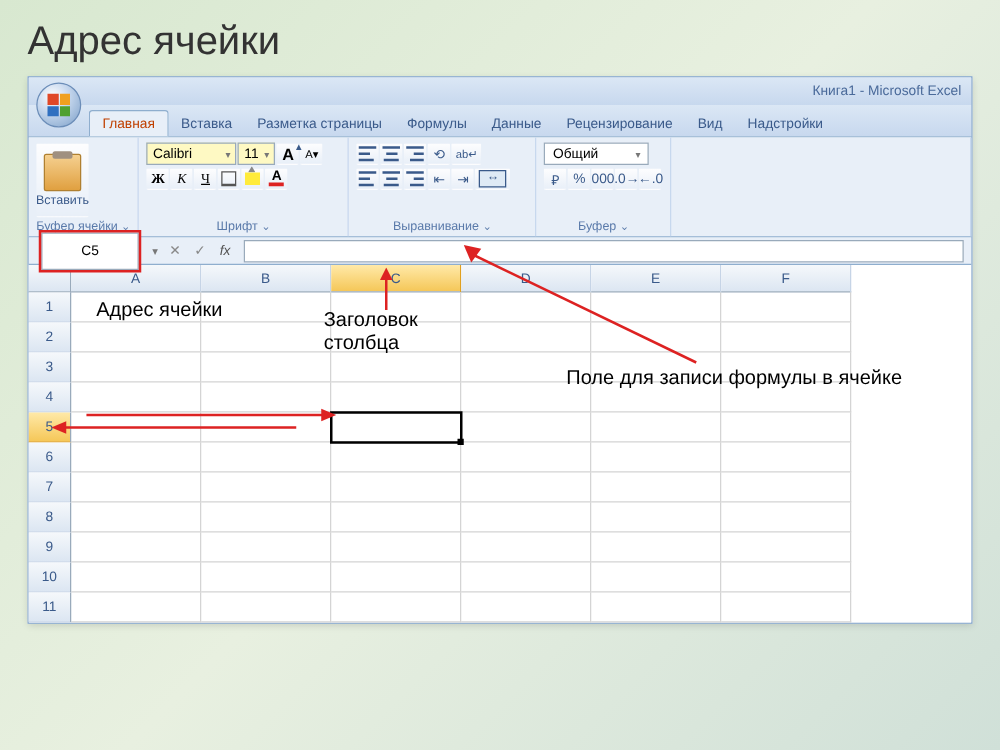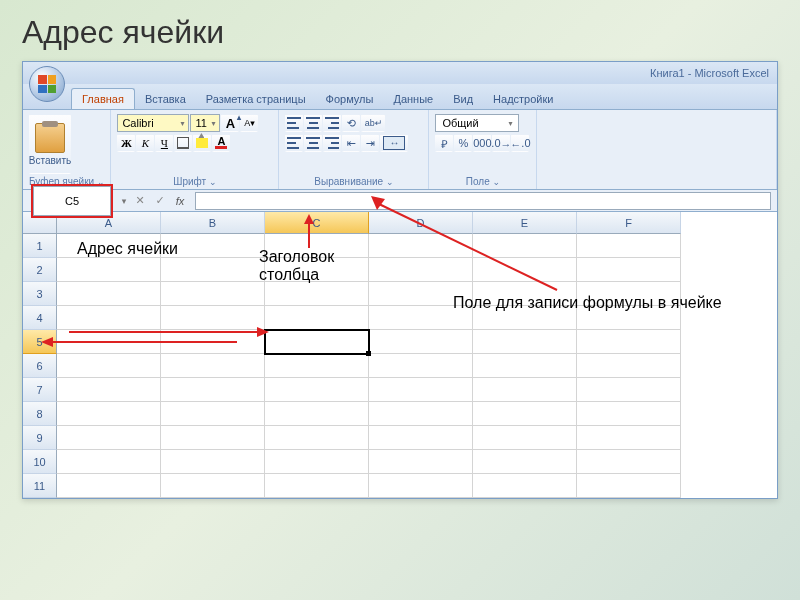--- a/index.html
+++ b/index.html
@@ -84,20 +84,21 @@
   <div class="win-titlebar">
     <span>Книга1 - Microsoft Excel</span>
   </div>
 
   <div class="tabs">
     <div class="tab active">Главная</div>
     <div class="tab">Вставка</div>
     <div class="tab">Разметка страницы</div>
     <div class="tab">Формулы</div>
     <div class="tab">Данные</div>
+    <div class="tab">Рецензирование</div>
     <div class="tab">Вид</div>
     <div class="tab">Надстройки</div>
   </div>
 
   <div class="ribbon">
 
     <div class="ribbon-group">
       <div class="ribbon-group-body">
         <div class="rbtn big-btn">
           <div class="clipboard-icon"></div>
@@ -227,21 +228,21 @@
               <span class="comma-icon">000</span>
             </div>
           <div class="rbtn mini-btn">
               <span class="dec-icon">.0→</span>
             </div>
           <div class="rbtn mini-btn">
               <span class="dec-icon">←.0</span>
             </div>
         </div>
       </div>
-      <div class="ribbon-group-label"><span>Поле</span> <span class="group-drop">⌄</span></div>
+      <div class="ribbon-group-label"><span>Буфер</span> <span class="group-drop">⌄</span></div>
     </div>
 
     <div class="ribbon-group" style="flex:1;min-width:110px">
       <div class="ribbon-group-label">&nbsp;</div>
     </div>
 
   </div>
 
   <div class="formula-bar">
     <div class="name-box">

